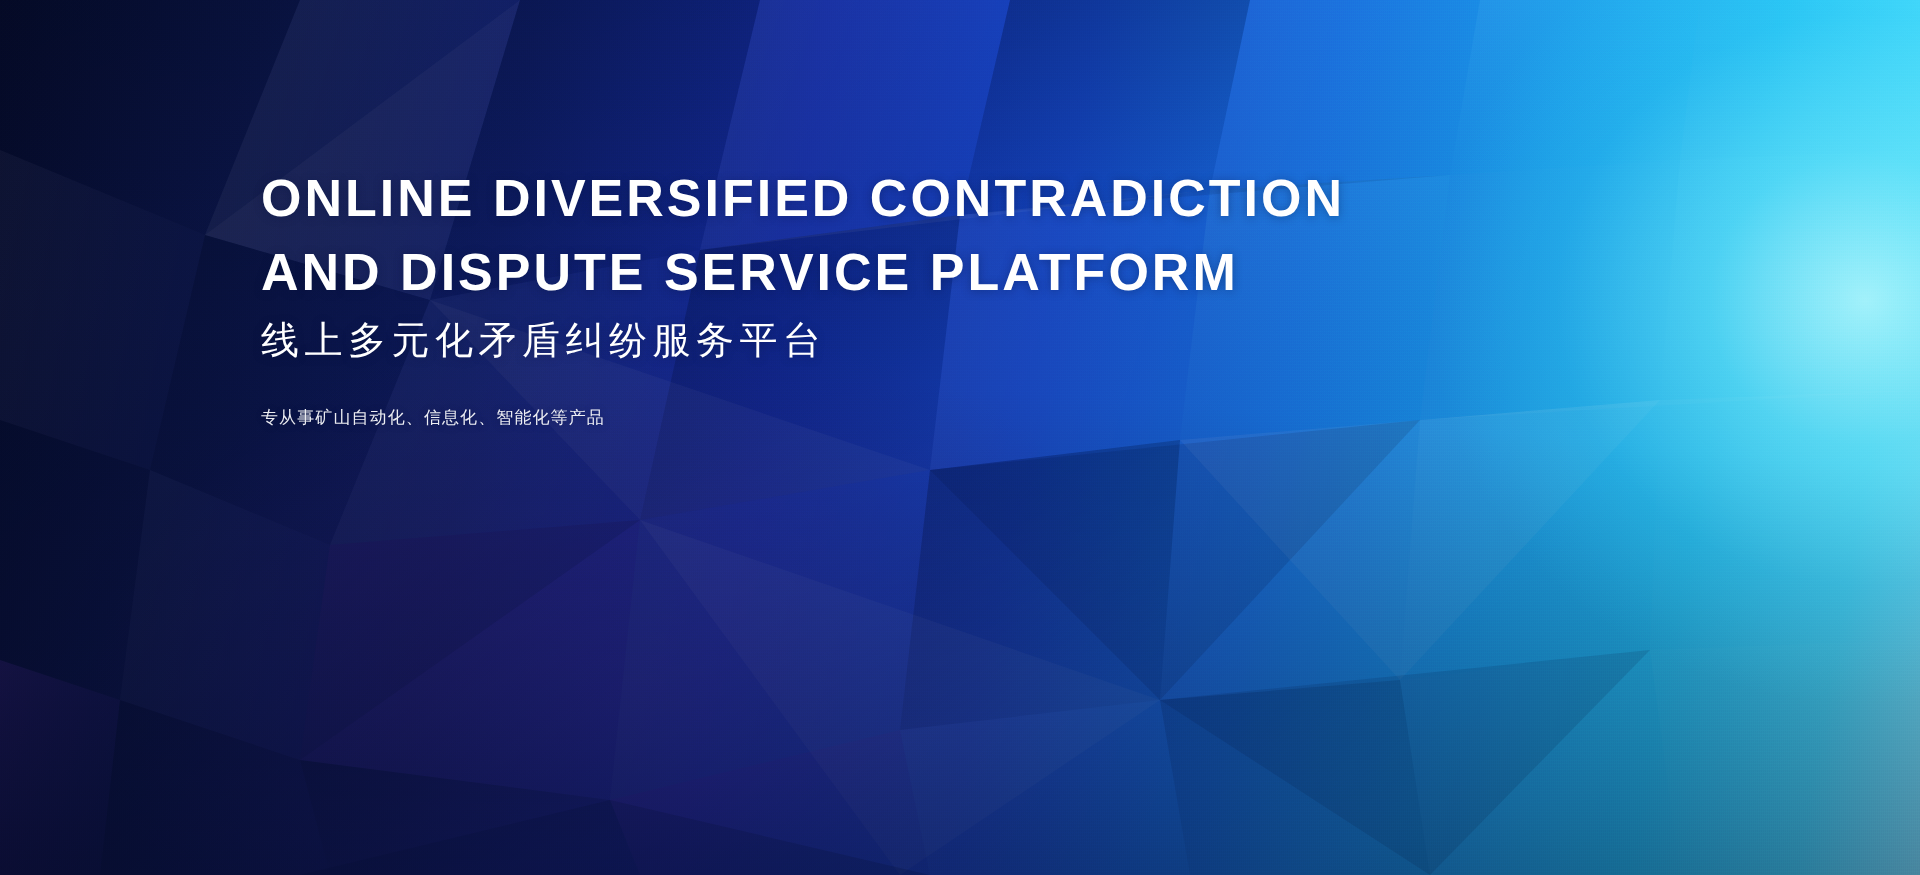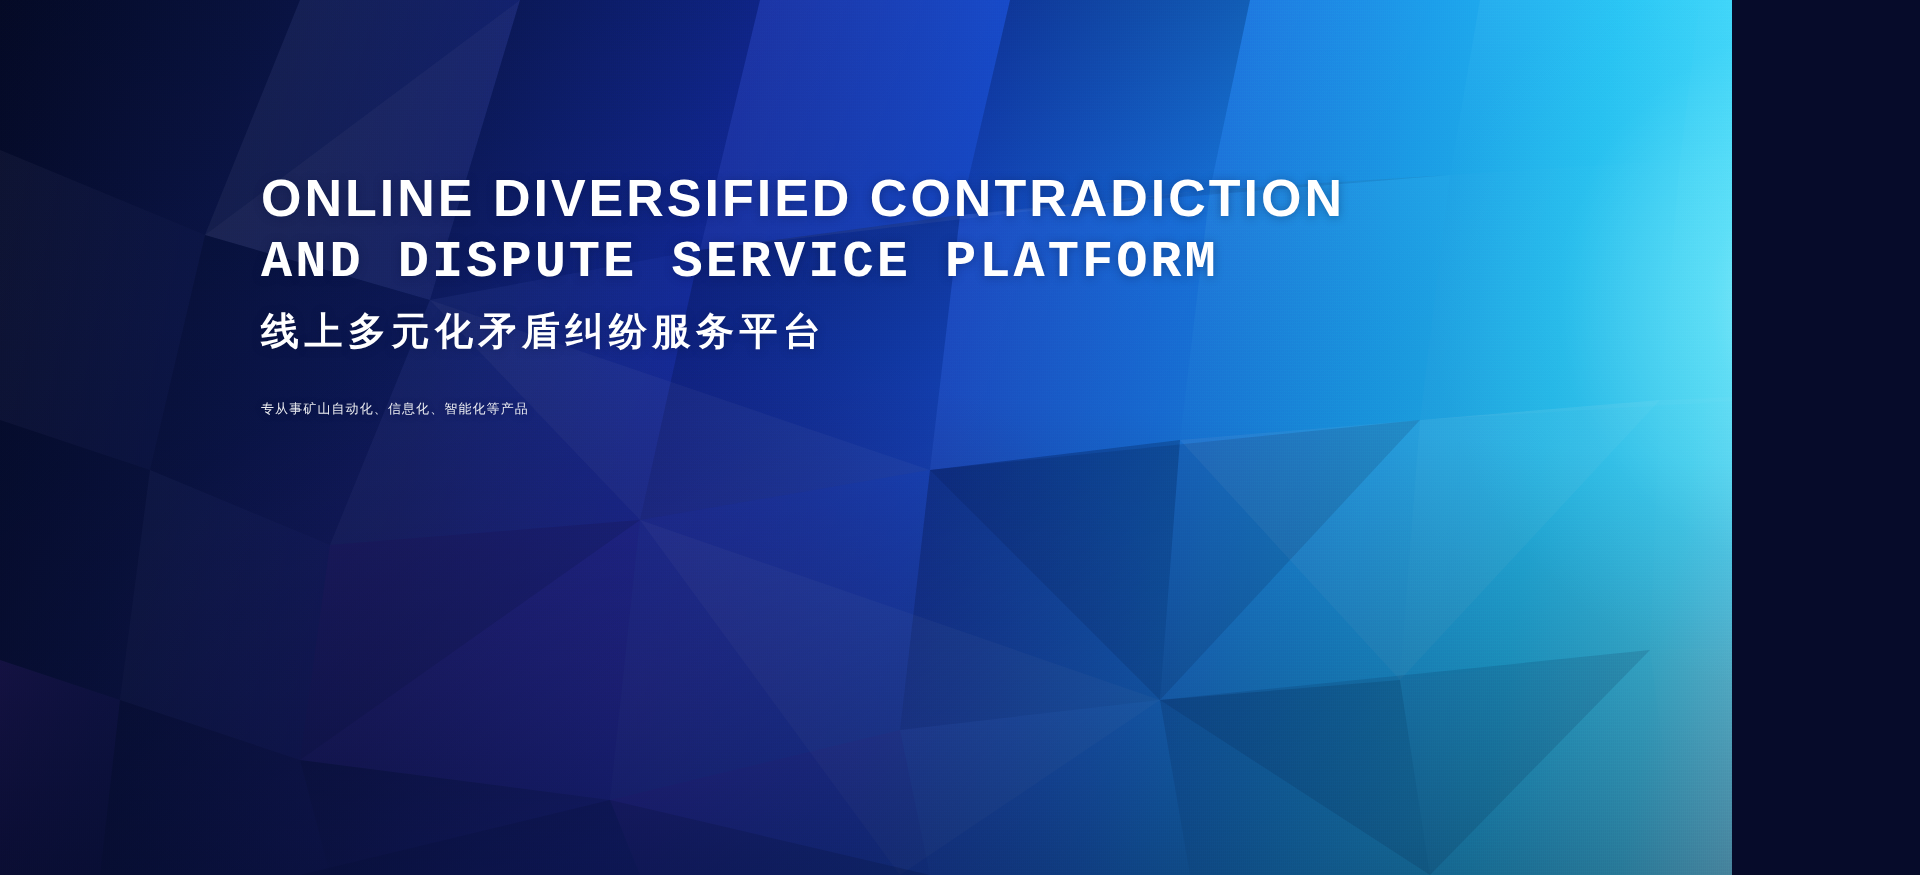--- a/index.html
+++ b/index.html
@@ -7,21 +7,21 @@
 
   html, body {
     width:1920px; height:875px;
     overflow:hidden;
     background:#060b2a;
     font-family:"Liberation Sans","DejaVu Sans",sans-serif;
   }
 
   #banner {
     position:relative;
-    width:1732px; height:875px;
+    width:1920px; height:875px;
     overflow:hidden;
     background:#701a75;
     padding-left:25px;
   }
 
   
   .bg-layer { position:absolute; inset:0; }
 
   
   #bg-base {
@@ -99,39 +99,39 @@
 
   .headline {
     color:#ffffff;
     font-size:52px;
     line-height:52px;
     font-weight:700;
     letter-spacing:3.0px;
     white-space:nowrap;
     text-shadow:0 1px 10px rgba(0,18,60,0.34);
   }
-  .headline-2 { margin-top:13px;font-family:Liberation Mono, monospace; }
+  .headline-2 { margin-top:22px; }
 
   #subtitle-cn {
     margin-top:20px;
     color:#ffffff;
     font-size:38px;
     line-height:44px;
-    font-weight:700;
+    font-weight:400;
     letter-spacing:5.5px;
     white-space:nowrap;
     text-shadow:0 1px 10px rgba(0,18,60,0.34);
   }
 
   #blurb {
     margin-top:40px;
   }
   .blurb-line {
     color:rgba(255,255,255,0.92);
-    font-size:13px;
+    font-size:17px;
     line-height:31px;
     font-weight:400;
     letter-spacing:1.1px;
     white-space:nowrap;
     text-shadow:0 1px 7px rgba(0,16,56,0.38);
   }
 </style>
 </head>
 <body>
 

